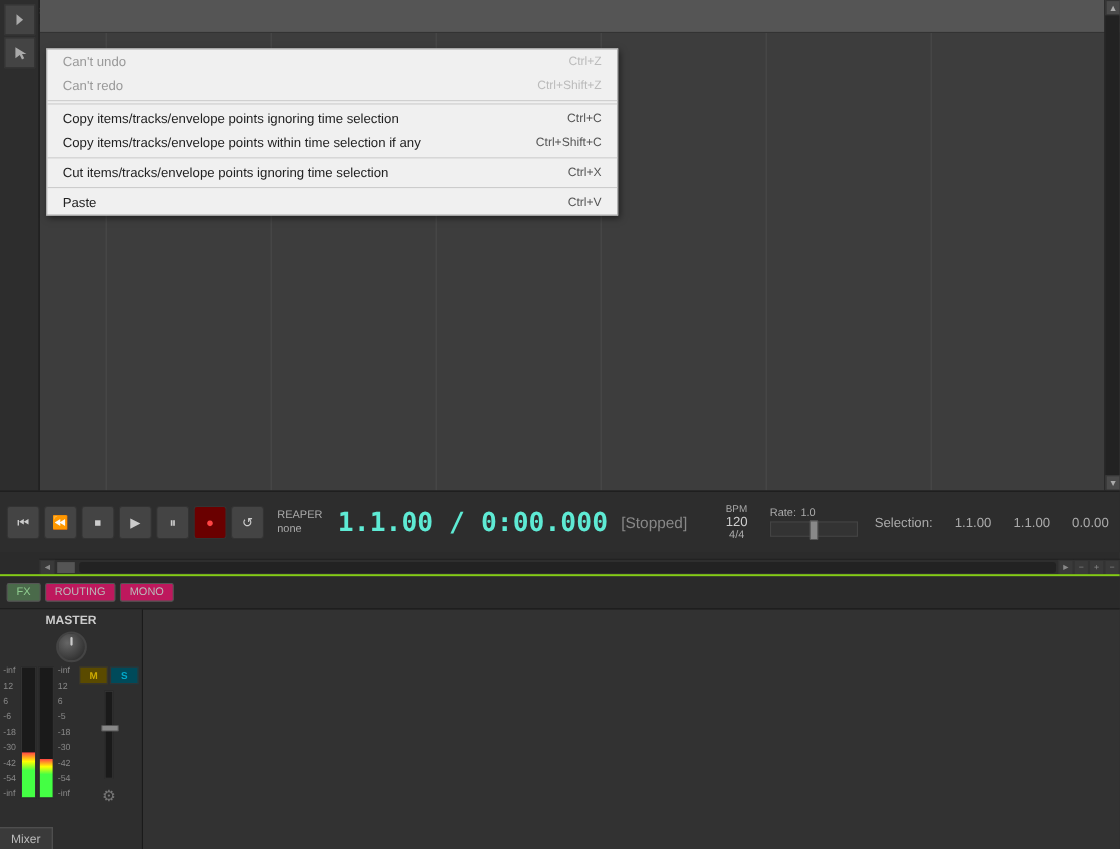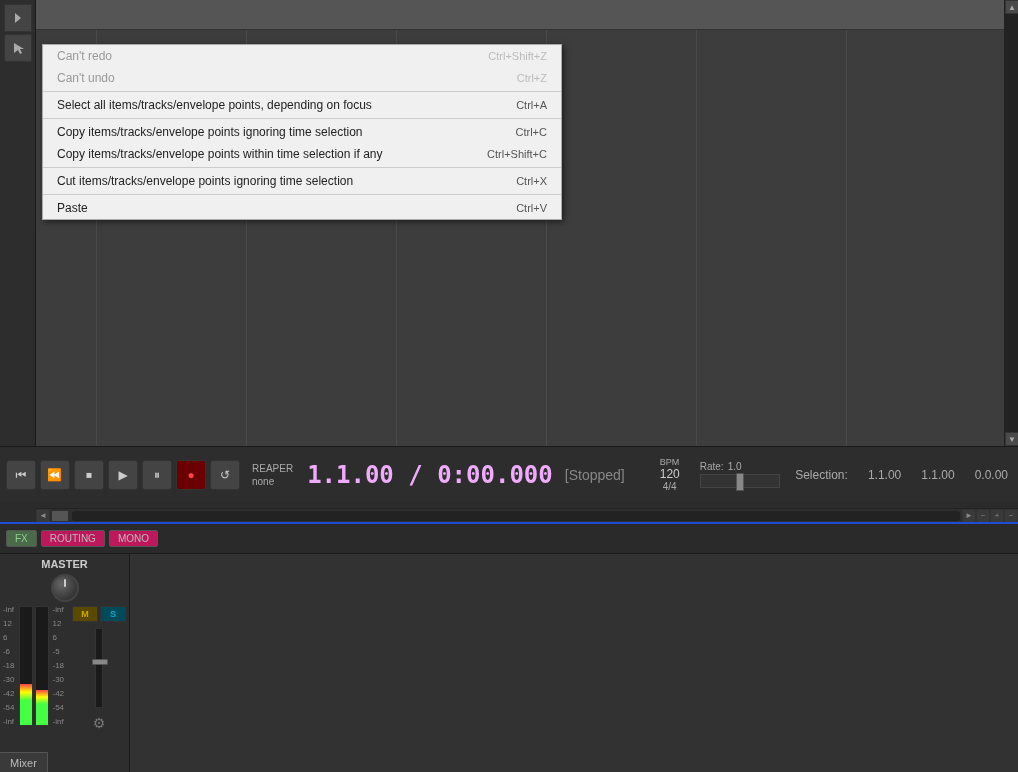--- a/index.html
+++ b/index.html
@@ -247,21 +247,21 @@
       display: flex;
       align-items: center;
       justify-content: center;
       cursor: pointer;
       font-size: 12px;
     }
     .trans-btn.record { background: #6a0000; color: #ff4444; }
 
     
     #time-display {
-      color: #f0abfc;
+      color: #5eead4;
       font-size: 24px;
       font-family: monospace;
       font-weight: bold;
       margin-left: 10px;
     }
     #status-display {
       color: #888;
       font-size: 14px;
       margin-left: 8px;
     }
@@ -278,21 +278,21 @@
     }
 
     
     #mixer-area {
       position: absolute;
       bottom: 0;
       left: 0;
       right: 0;
       height: 250px;
       background: #323232;
-      border-top: 2px solid #1d4ed8;
+      border-top: 2px solid #84cc16;
     }
 
     #mixer-controls-bar {
       height: 30px;
       background: #2a2a2a;
       border-bottom: 1px solid #1a1a1a;
       display: flex;
       align-items: center;
       padding: 0 6px;
       gap: 4px;
@@ -528,32 +528,28 @@
   <div class="menu-item">Track</div>
   <div class="menu-item">Options</div>
   <div class="menu-item">Actions</div>
   <div class="menu-item">Help</div>
   <div style="flex:1"></div>
   <div style="padding-right:8px;display:flex;align-items:center;">[44.1kHz 24bit WAV : 2/2ch 1024spls ~0.0/187ms WaveOut]</div>
 </div>
 
 <div id="edit-dropdown">
   <div class="dropdown-item disabled">
+    <span>Can't undo</span>
+    <span class="shortcut">Ctrl+Z</span>
+  </div>
+  <div class="dropdown-item disabled">
     <span>Can't redo</span>
     <span class="shortcut">Ctrl+Shift+Z</span>
   </div>
-  <div class="dropdown-item disabled">
-    <span>Can't undo</span>
-    <span class="shortcut">Ctrl+Z</span>
-  </div>
   <div class="dropdown-separator"></div>
-  <div class="dropdown-item">
-    <span>Select all items/tracks/envelope points, depending on focus</span>
-    <span class="shortcut">Ctrl+A</span>
-  </div>
   <div class="dropdown-separator"></div>
   <div class="dropdown-item">
     <span>Copy items/tracks/envelope points ignoring time selection</span>
     <span class="shortcut">Ctrl+C</span>
   </div>
   <div class="dropdown-item">
     <span>Copy items/tracks/envelope points within time selection if any</span>
     <span class="shortcut">Ctrl+Shift+C</span>
   </div>
   <div class="dropdown-separator"></div>

